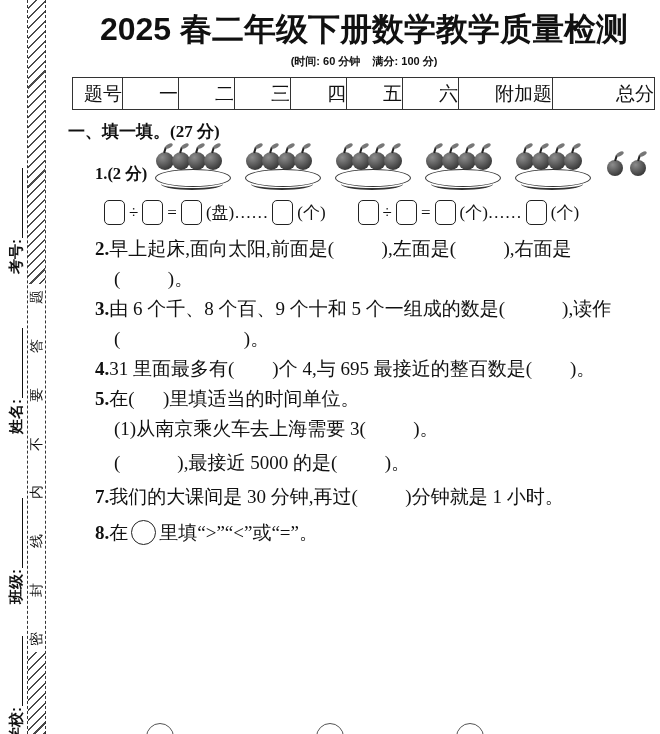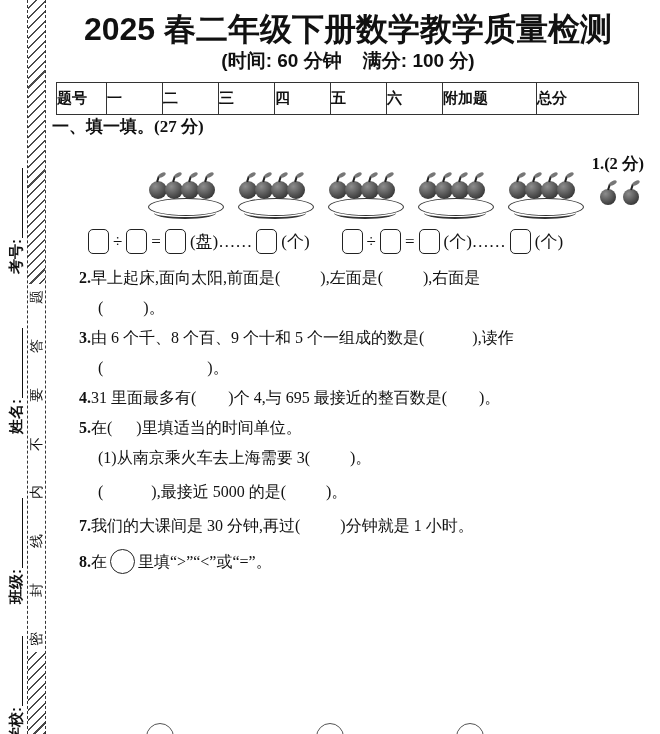--- a/index.html
+++ b/index.html
@@ -26,37 +26,37 @@
   }
   .hatch { width:100%;
     background:repeating-linear-gradient(135deg, transparent 0 5.5px, #4a4a4a 5.5px 7px); }
   .hatch-top { height:284px; }
   .hatch-bottom { height:82px; }
   .seal-chars { flex:1; display:flex; flex-direction:column;
     justify-content:space-between; align-items:center; padding:6px 0; }
   .seal-char { transform:rotate(-90deg); font-size:14px; line-height:14px; }
 
   
-  .main { position:absolute; left:52px; top:0; width:592px; }
+  .main { position:absolute; left:68px; top:0; width:592px; }
   .title { margin-top:12px; text-align:center; font-family:"Liberation Sans",sans-serif;
     font-weight:bold; font-size:32px; line-height:1.1; }
   .subtitle { margin-top:9px; text-align:center; font-family:"Liberation Sans",sans-serif;
     font-weight:bold; font-size:25px; }
-  .meta { margin-top:1px; text-align:center; font-family:"Liberation Sans",sans-serif;
-    font-weight:bold; font-size:19px; white-space:pre; }
+  .meta { margin-top:7px; text-align:center; font-family:"Liberation Sans",sans-serif;
+    font-weight:bold; font-size:11px; white-space:pre; }
 
   table.score { border-collapse:collapse; table-layout:fixed; width:582px;
     margin:8px auto 0 4px; font-family:"Liberation Sans",sans-serif; }
   table.score td { border:1px solid #333; height:31px; padding:0;
-    text-align:left; font-size:15px; font-weight:bold; }
-
-  .sec { font-size:17px; font-weight:bold; white-space:pre; }
-
-  
-  .q1row { display:flex; align-items:flex-end; padding-left:27px; margin-top:3px;flex-direction:column; }
+    text-align:right; font-size:19px; font-weight:normal; }
+
+  .sec { margin-top:10px; font-size:17px; font-weight:bold; white-space:pre; }
+
+  
+  .q1row { display:flex; align-items:center; padding-left:27px; margin-top:3px; }
   .q1label { margin-top:12px; font-size:16.5px; font-weight:bold; white-space:pre; flex:none; }
   .fruits { display:flex; align-items:flex-start; margin-left:8px; }
   .plate { position:relative; width:78px; height:44px; margin-right:12px; flex:none; }
   .apple { width:18px; height:18px; border-radius:50%;
     background:radial-gradient(circle at 35% 30%, #8d8d8d, #353535 78%); }
   .plate .apple { position:absolute; top:6px; }
   .apple::before { content:""; position:absolute; left:8px; top:-5px; width:2px; height:6px;
     background:#222; transform:rotate(18deg); }
   .apple::after  { content:""; position:absolute; left:9px; top:-8px; width:8px; height:4px;
     background:#777; border-radius:50%; transform:rotate(-28deg); }
@@ -69,21 +69,21 @@
 
   
   .frow { display:flex; align-items:center; padding-left:32px; margin-top:10px;
     font-size:17px; }
   .fbox { width:19px; height:23px; border:1.6px solid #222; border-radius:5px;
     margin:0 4px; flex:none; }
   .ftok { white-space:pre; }
   .fgap { width:28px; flex:none; }
 
   
-  .q { padding-left:27px; margin-top:9px; font-size:16px; line-height:21px; white-space:pre; }
+  .q { padding-left:27px; margin-top:9px; font-size:19px; line-height:21px; white-space:pre; }
   .q.mt-lg { margin-top:13px; }
   .q .qnum { font-weight:bold; }
   .q.indent { padding-left:46px; }
   .q8line { display:flex; align-items:center; }
   .cmp-circle { width:23px; height:23px; border:1.5px solid #222; border-radius:50%;
     margin:0 3px; flex:none; }
 
   .bcircle { position:absolute; width:26px; height:26px; border:1.4px solid #555;
     border-radius:50%; top:723px; }
 </style>

